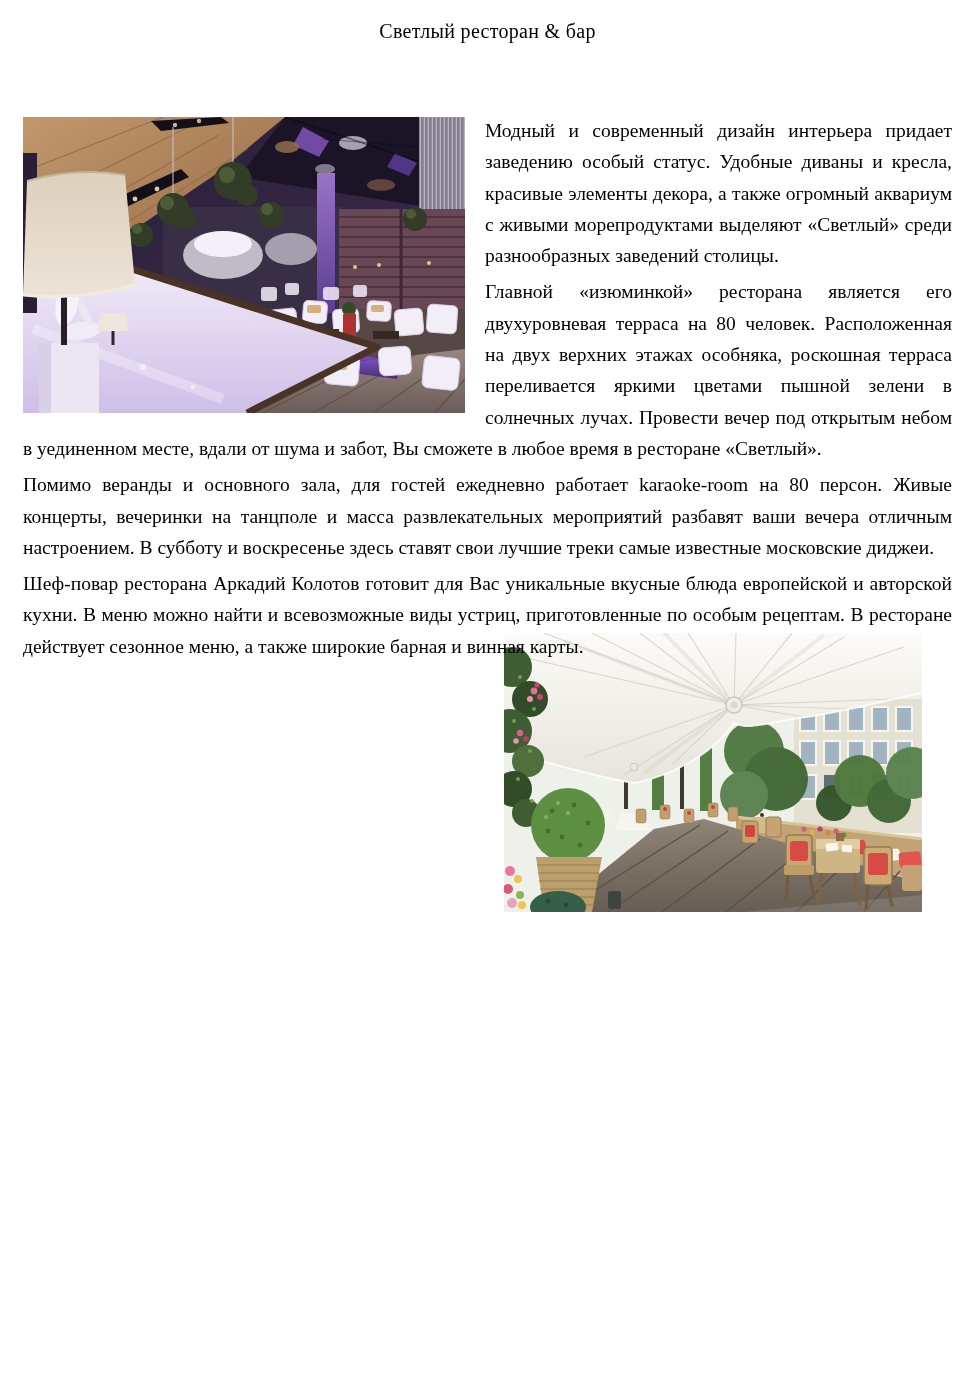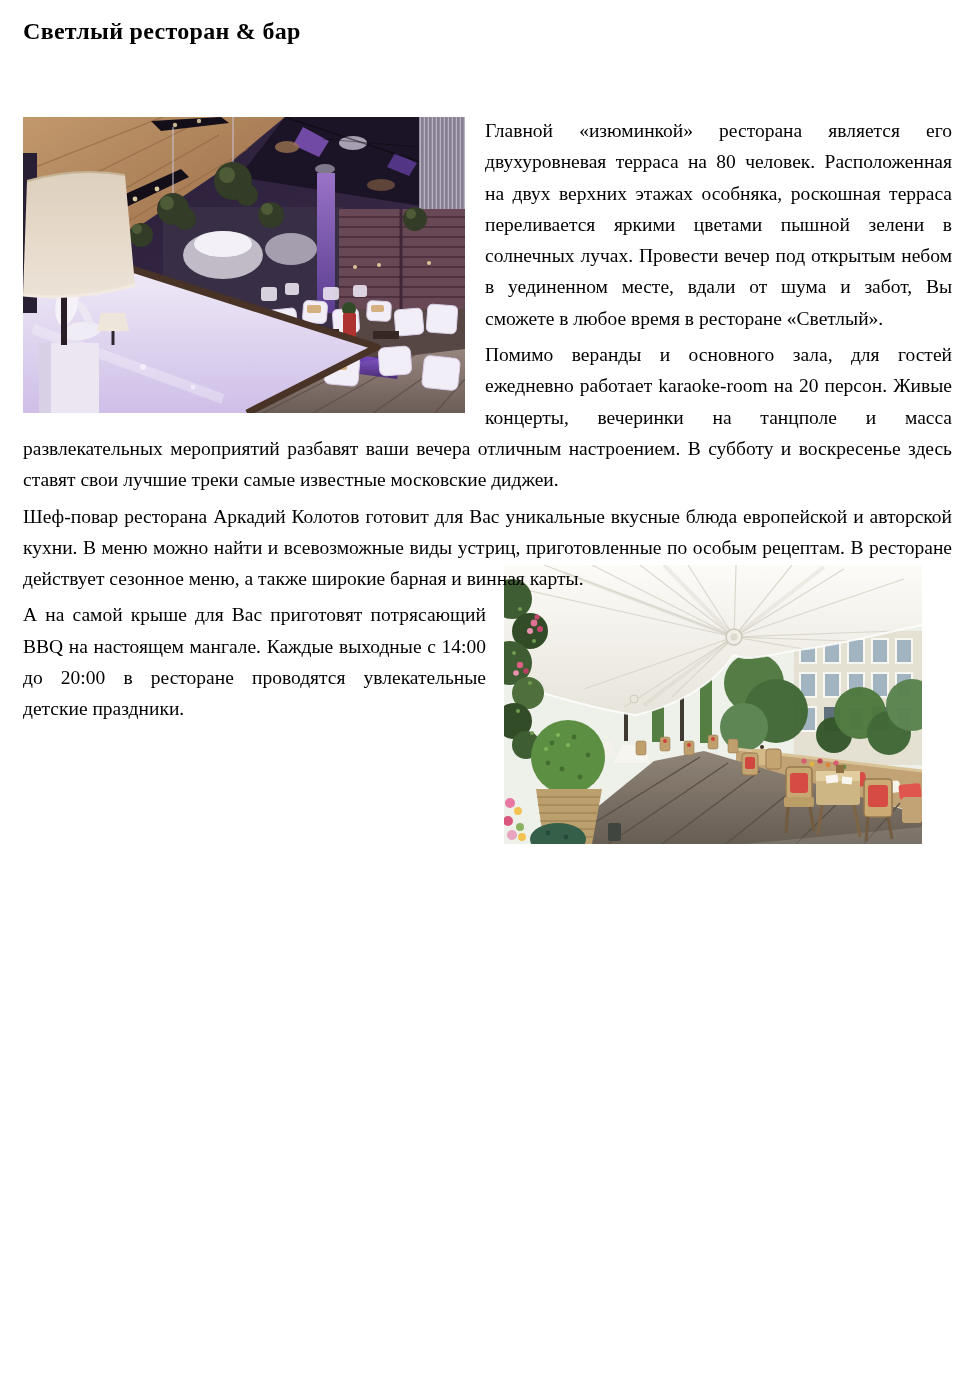--- a/index.html
+++ b/index.html
@@ -12,24 +12,24 @@
     height: 1392px;
     overflow: hidden;
     font-family: "Liberation Serif", "DejaVu Serif", serif;
     color: #000000;
   }
   .page {
     padding: 0 23px;
   }
   h1.title {
     margin: 14px 0 0 0;
-    text-align: left;
-    font-size: 24px;
+    text-align: center;
+    font-size: 20px;
     line-height: 34px;
-    font-weight: bold;
+    font-weight: normal;
     letter-spacing: 0.3px;
   }
   .content {
     margin-top: 67px;
     font-size: 19.5px;
     line-height: 31.3px;
     text-align: justify;
   }
   .content p {
     margin: 0 0 5px 0;
@@ -250,22 +250,23 @@
         <g>
           <ellipse cx="90" cy="206" rx="12" ry="10" fill="#ffffff" opacity="0.25"></ellipse>
           <path d="M78,196 L102,196 L106,214 L74,214 Z" fill="#f4eedd"></path>
           <line x1="90" y1="214" x2="90" y2="228" stroke="#2a2228" stroke-width="3"></line>
         </g>
 
         <rect width="442" height="296" fill="#8a5fc8" opacity="0.05"></rect>
       </svg>
     </figure>
 
+    <p>Модный и современный дизайн интерьера придает заведению особый статус. Удобные диваны и кресла, красивые элементы декора, а также огромный аквариум с живыми морепродуктами выделяют «Светлый» среди разнообразных заведений столицы.</p>
     <p>Главной «изюминкой» ресторана является его двухуровневая терраса на 80 человек. Расположенная на двух верхних этажах особняка, роскошная терраса переливается яркими цветами пышной зелени в солнечных лучах. Провести вечер под открытым небом в уединенном месте, вдали от шума и забот, Вы сможете в любое время в ресторане «Светлый».</p>
-    <p>Помимо веранды и основного зала, для гостей ежедневно работает karaoke-room на 20 персон. Живые концерты, вечеринки на танцполе и масса развлекательных мероприятий разбавят ваши вечера отличным настроением. В субботу и воскресенье здесь ставят свои лучшие треки самые известные московские диджеи.</p>
+    <p>Помимо веранды и основного зала, для гостей ежедневно работает karaoke-room на 80 персон. Живые концерты, вечеринки на танцполе и масса развлекательных мероприятий разбавят ваши вечера отличным настроением. В субботу и воскресенье здесь ставят свои лучшие треки самые известные московские диджеи.</p>
     <p>Шеф-повар ресторана Аркадий Колотов готовит для Вас уникальные вкусные блюда европейской и авторской кухни. В меню можно найти и всевозможные виды устриц, приготовленные по особым рецептам. В ресторане действует сезонное меню, а также широкие барная и винная карты.</p>
 
     <figure class="terrace" role="img" aria-label="Летняя терраса ресторана под белым тентом: деревянный настил, плетёные кресла с красными подушками, зелень">
       <svg viewBox="0 0 418 279" preserveAspectRatio="none">
         <defs>
           <linearGradient id="canopyG" x1="0" y1="0" x2="0" y2="1">
             <stop offset="0" stop-color="#fcfbf8"></stop>
               <stop offset="1" stop-color="#e7e4da"></stop>
           </linearGradient>
           <linearGradient id="deckG" x1="0" y1="0" x2="0" y2="1">
@@ -474,16 +475,15 @@
           <ellipse cx="54" cy="274" rx="28" ry="16" fill="#2f5a44"></ellipse>
           <circle cx="44" cy="268" r="2.4" fill="#1f4533"></circle>
             <circle cx="62" cy="272" r="2.4" fill="#1f4533"></circle>
           <rect x="104" y="258" width="13" height="18" rx="2" fill="#3a3f3a"></rect>
         </g>
 
         <rect width="418" height="279" fill="#ffffff" opacity="0.03"></rect>
       </svg>
     </figure>
 
-    <p>А на самой крыше для Вас приготовят потрясающий BBQ на настоящем мангале. Каждые выходные с 14:00 до 20:00 в ресторане проводятся увлекательные детские праздники.</p>
 
   </div>
 </div>
 
 </body></html>

